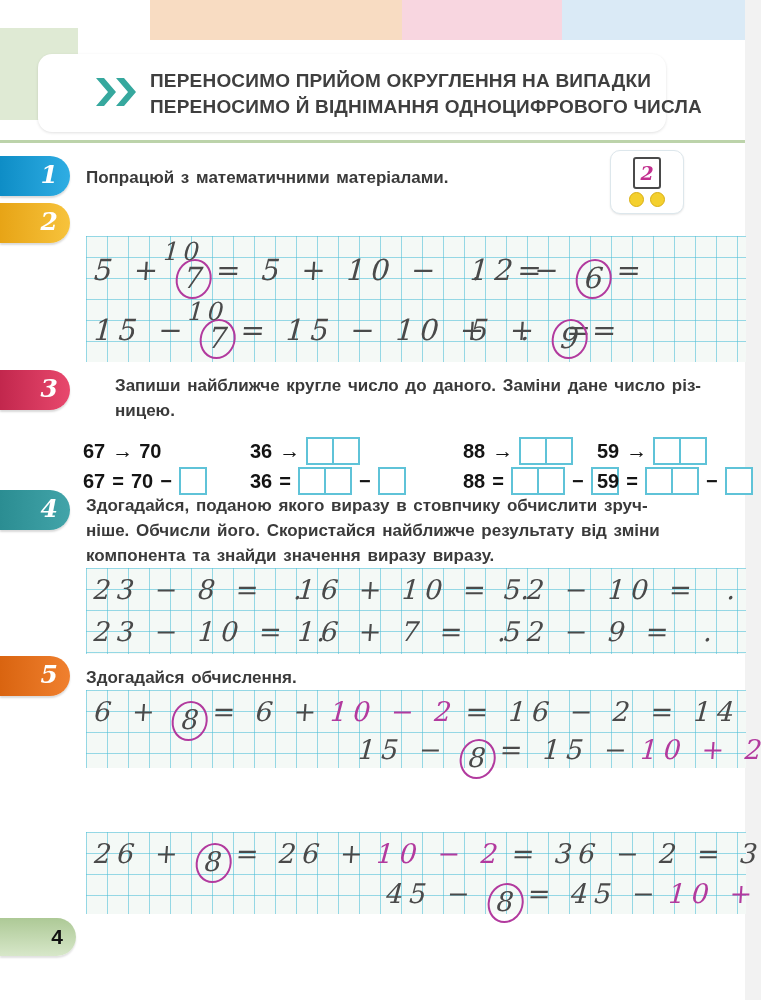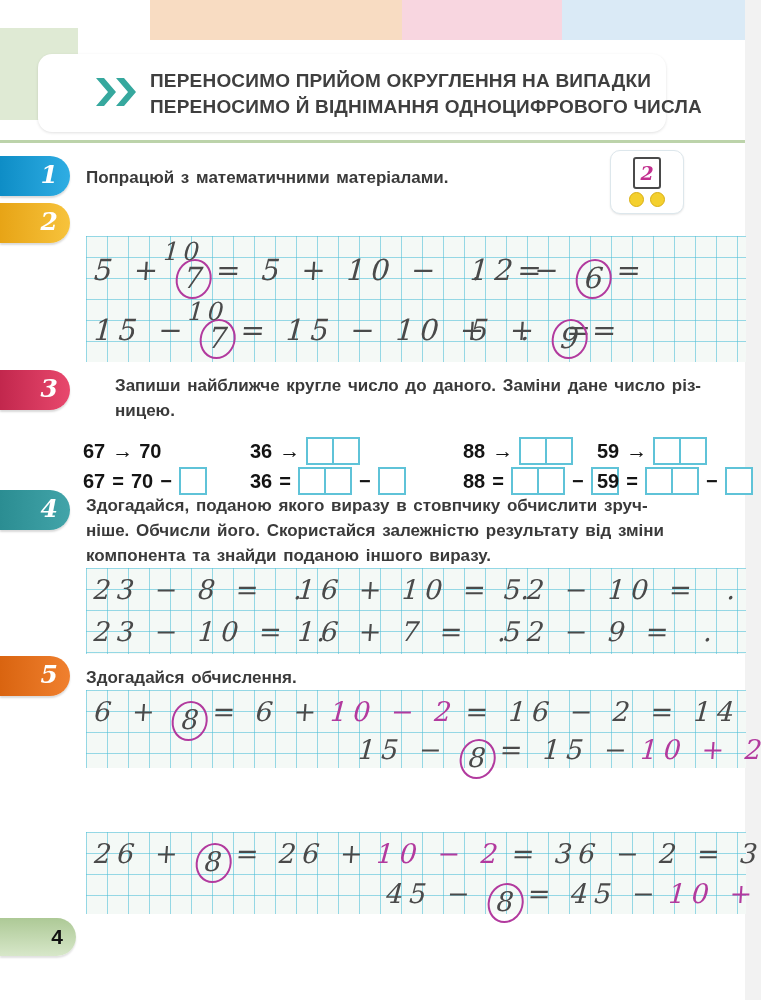--- a/index.html
+++ b/index.html
@@ -212,22 +212,22 @@
         <span class="box"></span>
       </div>
     </div>
   </div>
 
   <div class="badge b4">
       <span>4</span>
     </div>
   <div class="task-text tt4">
     <span>Здогадайся, поданою якого виразу в стовпчику обчислити зруч-</span><br>
-    <span>ніше. Обчисли його. Скористайся залежністю результату від зміни</span><br>
-    <span>компонента та знайди поданою іншого виразу.</span>
+    <span>ніше. Обчисли його. Скористайся найближче результату від зміни</span><br>
+    <span>компонента та знайди значення виразу виразу.</span>
   </div>
 
   <div class="grid g4">
     <div class="hw" style="left:8px;top:2px;font-size:27px;"><span class="hw-seg">23 − 8 =  .</span></div>
     <div class="hw" style="left:212px;top:2px;font-size:27px;"><span class="hw-seg">16 + 10 =  .</span></div>
     <div class="hw" style="left:418px;top:2px;font-size:27px;"><span class="hw-seg">52 − 10 =  .</span></div>
     <div class="hw" style="left:8px;top:44px;font-size:27px;"><span class="hw-seg">23 − 10 =  .</span></div>
     <div class="hw" style="left:212px;top:44px;font-size:27px;"><span class="hw-seg">16 + 7 =  .</span></div>
     <div class="hw" style="left:418px;top:44px;font-size:27px;"><span class="hw-seg">52 − 9 =  .</span></div>
   </div>

